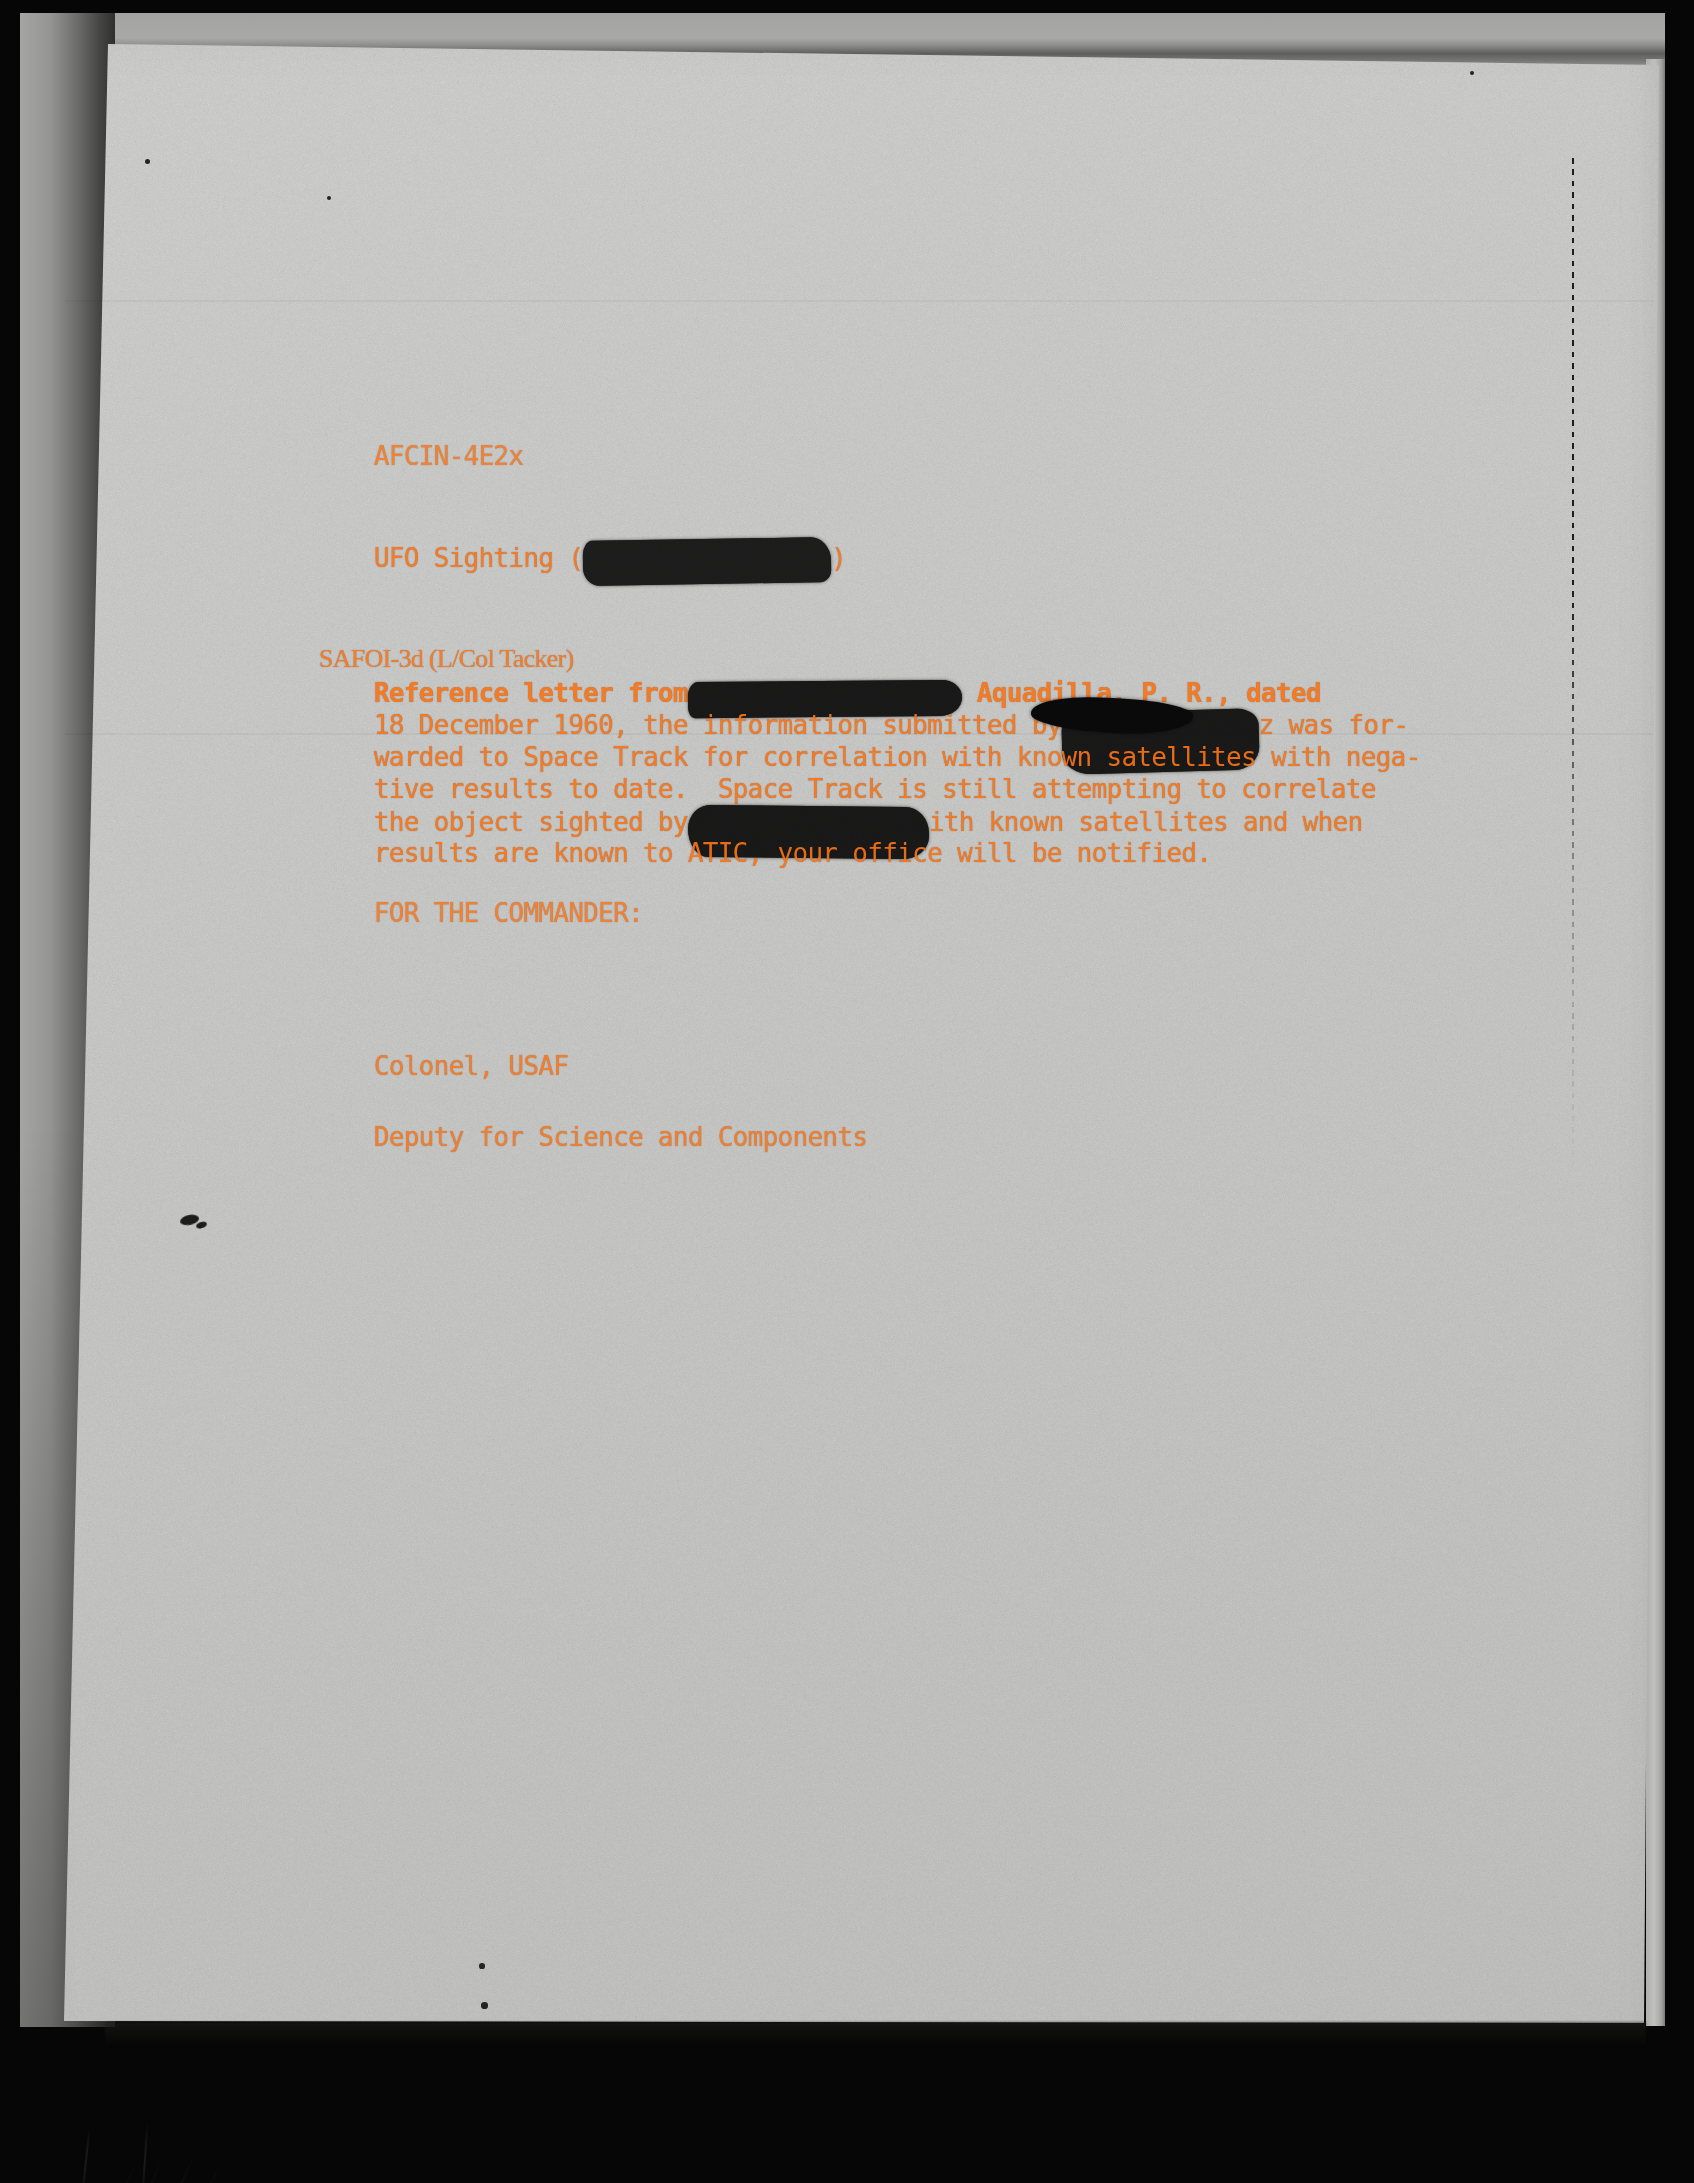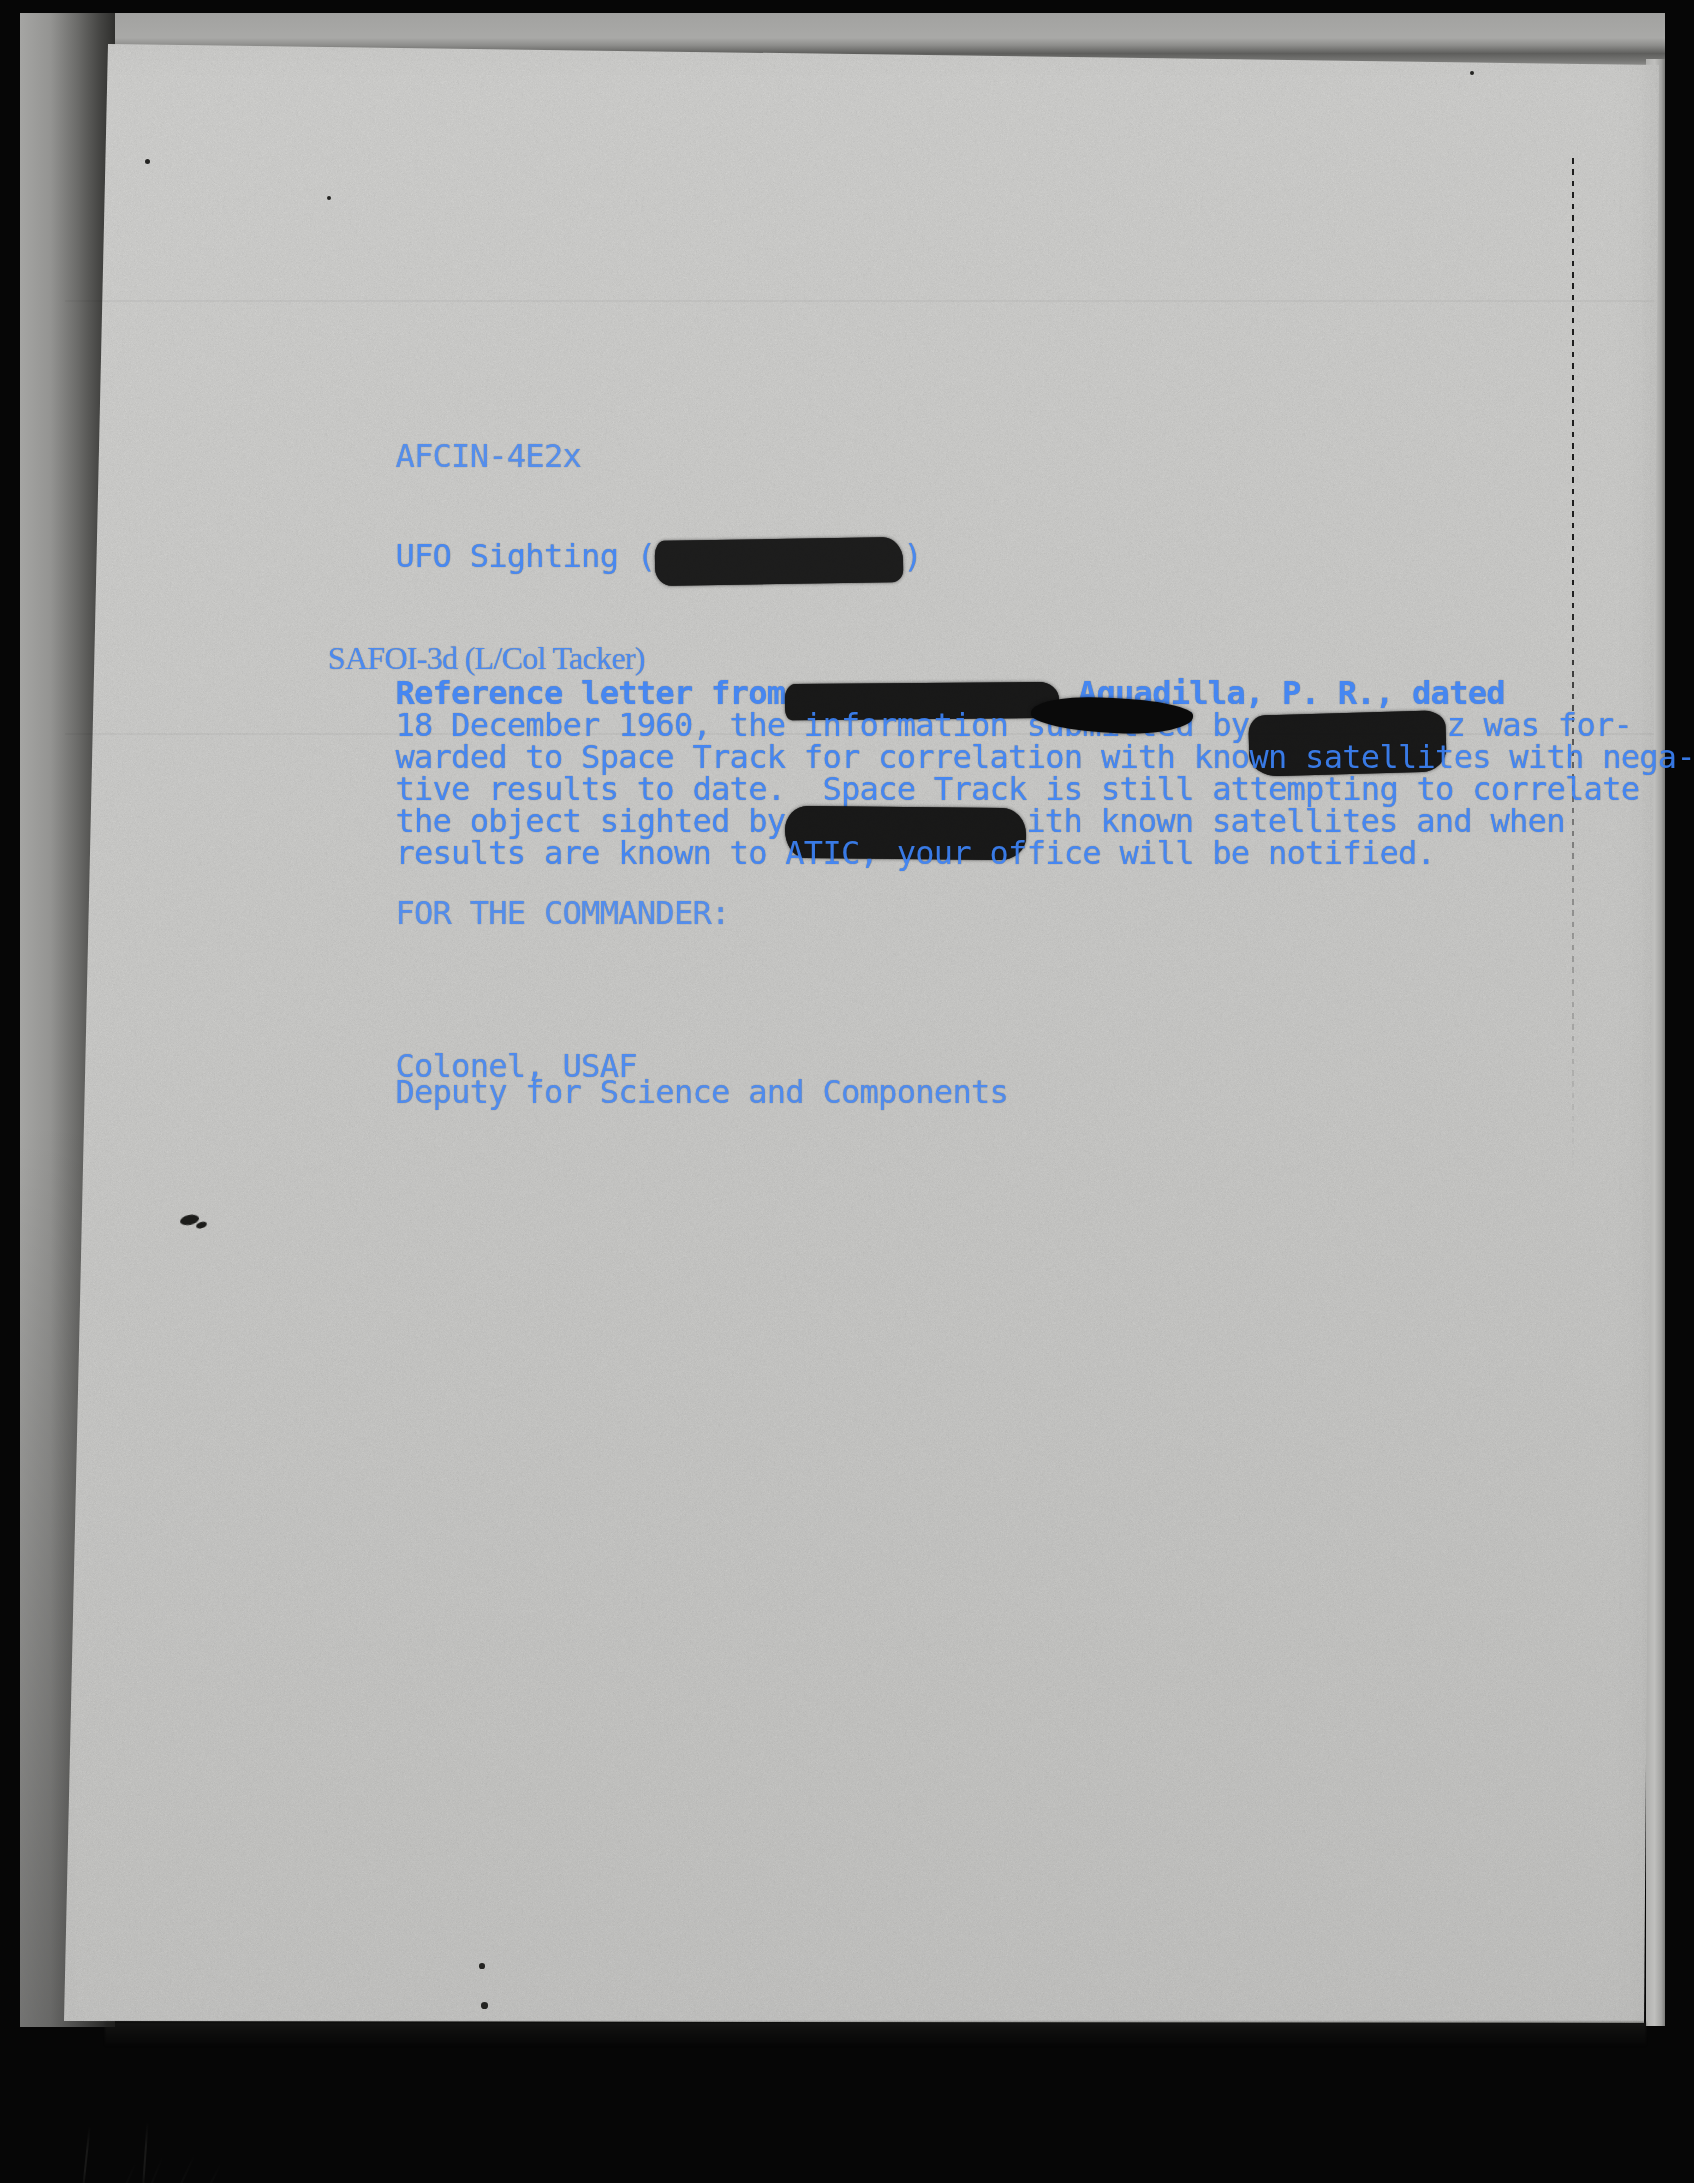--- a/index.html
+++ b/index.html
@@ -60,22 +60,22 @@
   }
   .speck { position:absolute; background:#242422; border-radius:50%; filter:blur(0.3px); }
   .smudge {
     position:absolute; background:#1c1c1a; border-radius:50%;
     filter:blur(0.5px);
   }
   
   .text-layer { position:absolute; inset:0; filter:blur(0.3px); }
   .tline {
     position:absolute; left:284px;
-    font-size:32px; line-height:31px; letter-spacing:-0.7px;
-    color:#3b82f6; white-space:pre;
+    font-size:26px; line-height:31px; letter-spacing:-0.7px;
+    color:#f97316; white-space:pre;
     text-shadow:0 0 1.3px rgba(25,25,25,0.38), 0.4px 0.4px 0 rgba(25,25,25,0.14);
   }
   .redact {
     display:inline-block; background:#0a0a0a;
     box-shadow:0 0 3.9px rgba(8,8,8,0.55), 0 0 0.9px rgba(8,8,8,0.9);
   }
   .r-subject {
     width:248px; height:45px; vertical-align:-17.5px;
     border-radius:9.6px 20px 11.4px 16.6px / 15px 23px 12.2px 17.5px;
     transform:rotate(-0.9deg);
@@ -185,19 +185,19 @@
 
     <div class="r-tail"></div>
 
     <div class="tline" style="top:867px; opacity:0.82;">
       <span>FOR THE COMMANDER:</span>
     </div>
 
     <div class="tline" style="top:1020px; opacity:0.85;">
       <span>Colonel, USAF</span>
     </div>
-    <div class="tline" style="top:1046px; opacity:0.85;">
+    <div class="tline" style="top:1091px; opacity:0.85;">
       <span>Deputy for Science and Components</span>
     </div>
 
   </div>
 </div>
 
 
 </body></html>

